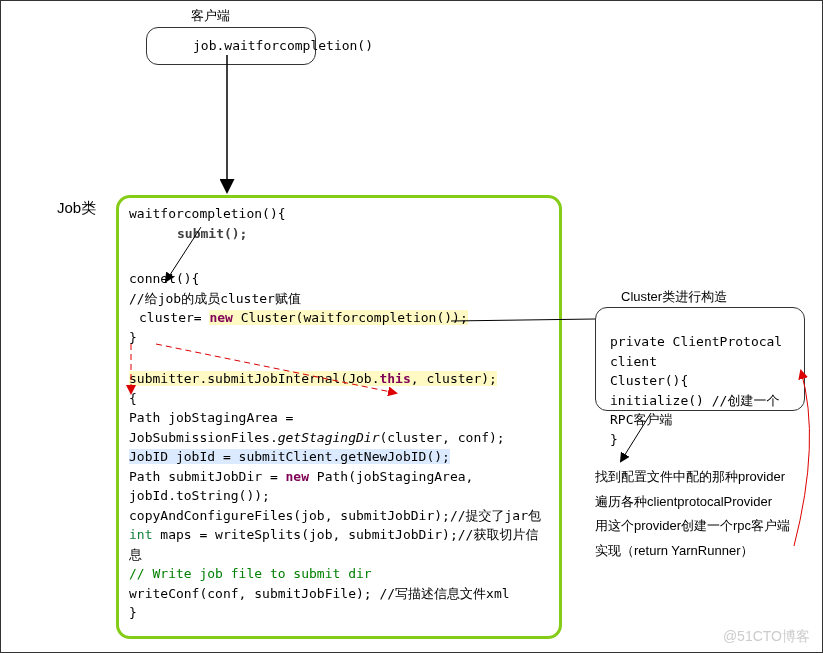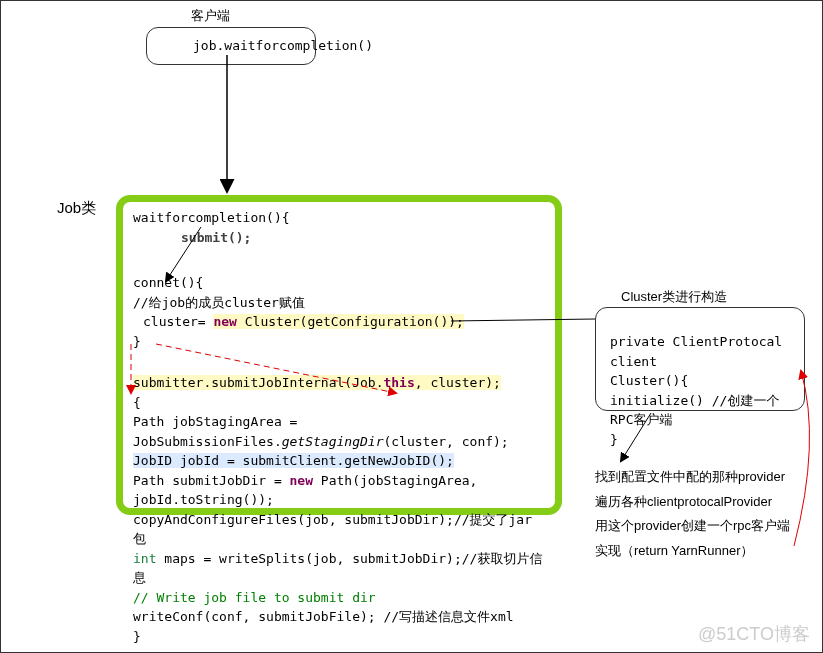--- a/index.html
+++ b/index.html
@@ -18,29 +18,29 @@
       border-radius: 12px;
       padding: 8px 14px;
       background: #fff;
     }
     .client-box { left: 145px; top: 26px; width: 170px; padding-left: 46px; }
     .client-label { position: absolute; left: 190px; top: 6px; }
     .job-label { position: absolute; left: 56px; top: 198px; font-size: 15px; }
     .main-box {
       position: absolute;
       left: 115px; top: 194px;
-      width: 446px; height: 320px;
-      border: 7px solid #84cc16;
+      width: 446px; height: 444px;
+      border: 3px solid #84cc16;
       border-radius: 14px;
       padding: 6px 10px;
     }
     .cluster-label { position: absolute; left: 620px; top: 287px; }
     .cluster-box { left: 594px; top: 306px; width: 210px; height: 104px; line-height: 1.8; }
     .desc { position: absolute; left: 594px; top: 464px; line-height: 1.9; width: 212px; }
-    .watermark { position: absolute; right: 12px; bottom: 6px; color: #ccc; font-size: 18px; }
+    .watermark { position: absolute; right: 12px; bottom: 6px; color: #ccc; font-size: 14px; }
     .code { font-family: Consolas, monospace; font-size: 13px; line-height: 1.5; }
     .hl-yellow { background: #fff9c4; }
     .hl-blue { background: #dbeafe; }
     .kw-new { color: #7f0055; font-weight: bold; }
     .kw-this { color: #7f0055; font-weight: bold; }
     .kw-int { color: #15803d; font-weight: normal; }
     .kw-priv { color: #000; margin-top: 16px; }
     .comment-green { color: green; }
     .italic { font-style: italic; }
     .small { font-size: 13px; }
@@ -56,21 +56,21 @@
 
 <div class="job-label">Job类</div>
 
 <div class="main-box code">
   <div>waitforcompletion(){</div>
   <div style="margin-left:48px;color:#404040;font-weight:bold;">submit();</div>
   <div style="height:26px;"></div>
   <div>connet(){</div>
   <div>//给job的成员cluster赋值</div>
   <div style="margin-left:10px;">
-    <span>cluster= </span><span class="hl-yellow"><span class="kw-new">new</span><span> Cluster(getConfiguration());</span></span>
+    <span>cluster= </span><span class="hl-yellow"><span class="kw-new">new</span><span> Cluster(waitforcompletion());</span></span>
   </div>
   <div>}</div>
   <div style="height:22px;"></div>
   <div>
     <span class="hl-yellow"><span>submitter.submitJobInternal(Job.</span><span class="kw-this">this</span><span>, cluster);</span></span>
   </div>
   <div>{</div>
   <div class="small">
     <span>Path jobStagingArea = JobSubmissionFiles.</span><span class="italic">getStagingDir</span><span>(cluster, conf);</span>
   </div>

